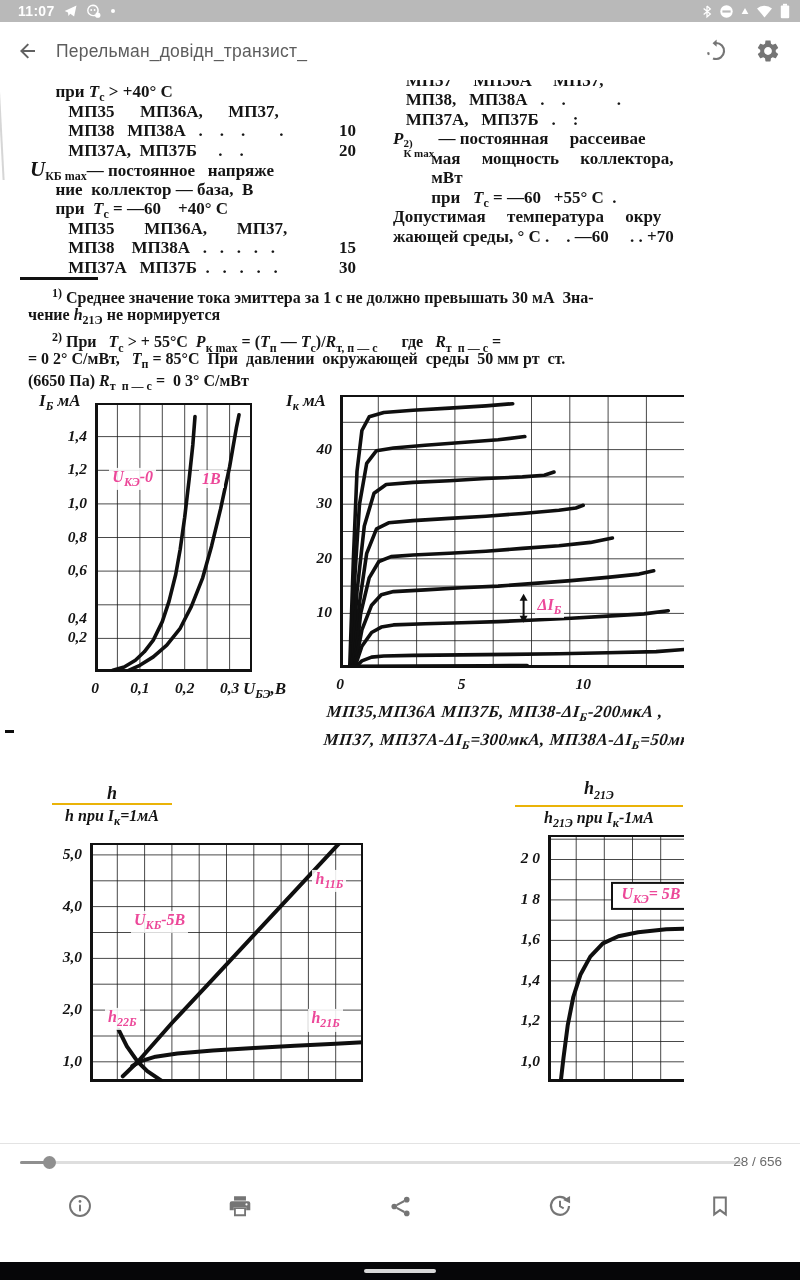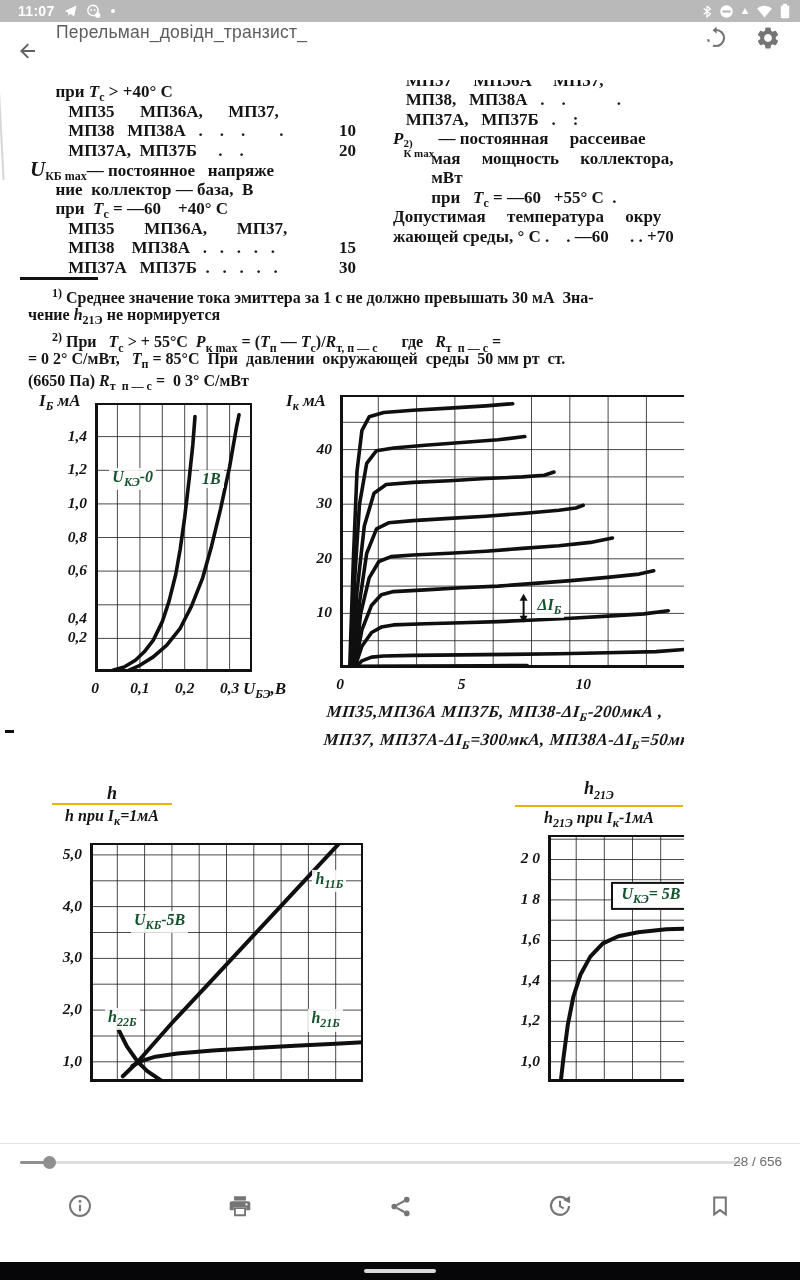--- a/index.html
+++ b/index.html
@@ -7,21 +7,21 @@
        font-family:"Liberation Sans",sans-serif;}
   
   .statusbar{position:absolute;left:0;top:0;width:800px;height:22px;background:#b9b9b9;
     display:flex;align-items:center;color:#fff;}
   .sb-left{display:flex;align-items:center;gap:8px;padding-left:18px;flex:1;}
   .sb-time{font-size:14px;font-weight:700;letter-spacing:.3px;}
   .sb-right{display:flex;align-items:center;gap:7px;padding-right:10px;}
   .sb-ic{display:flex;align-items:center;}
   
   .toolbar{position:absolute;left:0;top:22px;width:800px;height:58px;background:#fff;
-    display:flex;align-items:flex-start;}
+    display:flex;align-items:center;}
   .tb-back{width:56px;height:58px;display:flex;align-items:center;justify-content:center;cursor:pointer;}
   .tb-title{flex:1;font-size:17.5px;color:#5d5d5d;letter-spacing:.2px;
     white-space:nowrap;overflow:hidden;}
   .tb-actions{display:flex;align-items:center;gap:20px;padding-right:16px;}
   .tb-btn{width:32px;height:32px;display:flex;align-items:center;justify-content:center;cursor:pointer;}
   
   .page{position:absolute;left:0;top:80px;width:684px;height:1002px;background:#fff;overflow:hidden;
     font-family:"Liberation Serif",serif;color:#151515;}
   .col{position:absolute;font-weight:700;font-size:17px;}
   .line{position:relative;white-space:pre;height:19.5px;line-height:19.5px;}
@@ -40,21 +40,21 @@
   #caption{position:absolute;left:325px;top:618px;width:460px;font-weight:700;font-style:italic;
     font-size:17px;letter-spacing:.4px;transform:skewX(-6deg);}
   #caption .line{height:28px;line-height:28px;}
   
   .chart{position:absolute;}
   .chart svg{position:absolute;left:0;top:0;overflow:hidden;}
   .tick{position:absolute;font:italic 700 15.5px "Liberation Serif",serif;color:#141414;
     text-align:center;}
   .tick.y{width:44px;text-align:right;}
   .axis-label{position:absolute;font:italic 700 17px "Liberation Serif",serif;color:#141414;white-space:nowrap;}
-  .ann{position:absolute;font:italic 700 16px "Liberation Serif",serif;color:#14532d;
+  .ann{position:absolute;font:italic 700 16px "Liberation Serif",serif;color:#ec4899;
     background:rgba(255,255,255,.88);padding:0 3px;white-space:nowrap;transform:translateY(-50%);}
   .ann.box{background:#fff;border:2px solid #111;padding:1px 8px;}
   .frac{position:absolute;text-align:center;font-family:"Liberation Serif",serif;font-weight:700;color:#141414;}
   .frac .num{font-style:italic;font-size:18px;line-height:20px;}
   .frac .den{font-style:italic;font-size:16px;line-height:20px;border-top:2px solid #eab308;padding-top:1px;}
   #frac3{left:52px;top:703px;width:120px;}
   #frac4{left:515px;top:698px;width:168px;}
   
   .art{position:absolute;background:#0d0d0d;}
   .blob{left:728px;top:832px;width:57px;height:130px;border-radius:10px 14px 14px 18px;transform:rotate(-1.5deg);}

